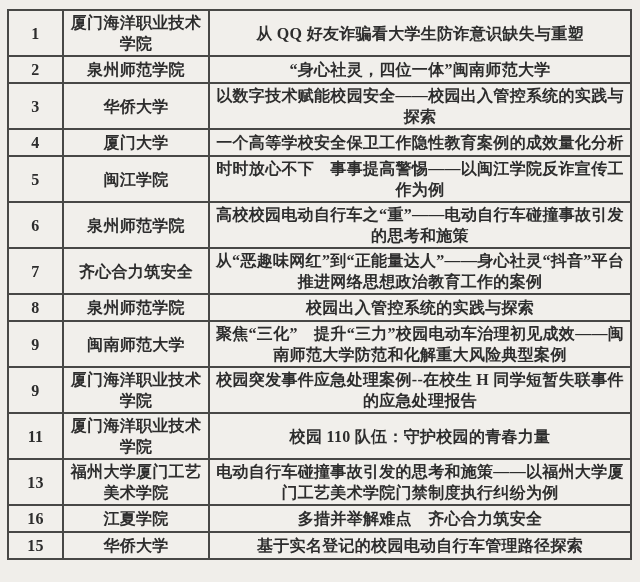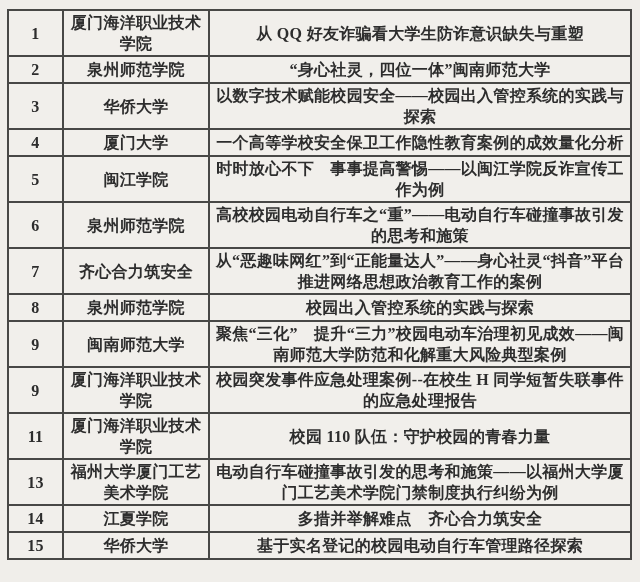--- a/index.html
+++ b/index.html
@@ -112,21 +112,21 @@
         <td class="c-num">11</td>
         <td class="c-school">厦门海洋职业技术学院</td>
         <td class="c-title">校园 110 队伍：守护校园的青春力量</td>
       </tr>
       <tr class="r-tall">
         <td class="c-num">13</td>
         <td class="c-school">福州大学厦门工艺美术学院</td>
         <td class="c-title">电动自行车碰撞事故引发的思考和施策——以福州大学厦门工艺美术学院门禁制度执行纠纷为例</td>
       </tr>
       <tr class="r-short">
-        <td class="c-num">14</td>
+        <td class="c-num">16</td>
         <td class="c-school">江夏学院</td>
         <td class="c-title">多措并举解难点　齐心合力筑安全</td>
       </tr>
       <tr class="r-short">
         <td class="c-num">15</td>
         <td class="c-school">华侨大学</td>
         <td class="c-title">基于实名登记的校园电动自行车管理路径探索</td>
       </tr>
     </tbody>
   </table>

